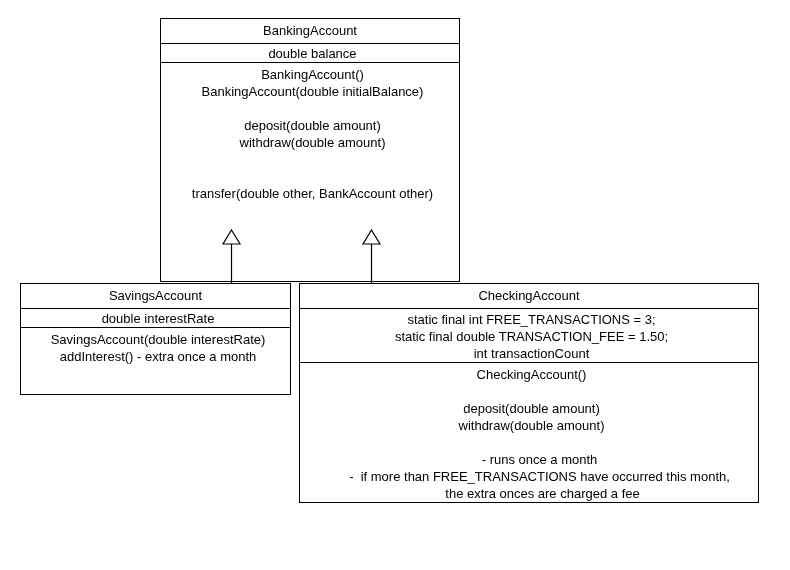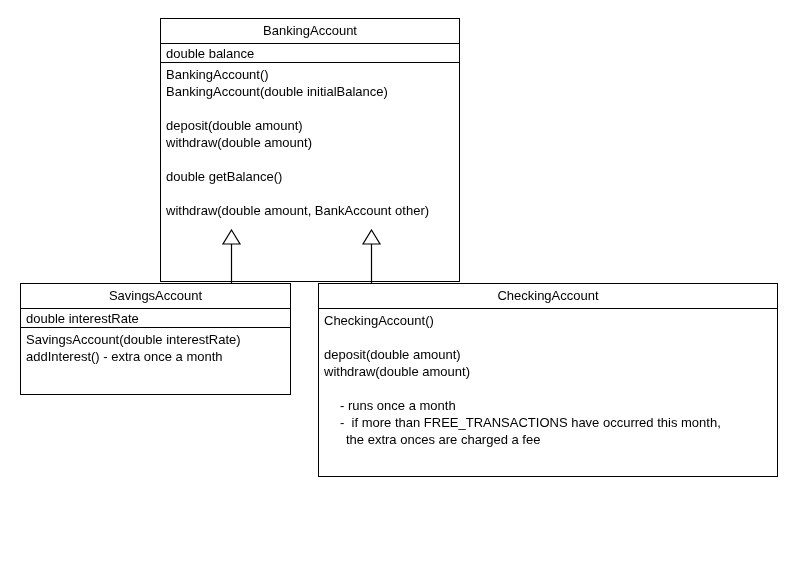--- a/index.html
+++ b/index.html
@@ -43,20 +43,21 @@
     line-height: 17px;
   }
   .uml-section.divider {
     border-bottom: 1px solid #000000;
   }
   .uml-line {
     white-space: pre;
     font-size: 13px;
     line-height: 17px;
     min-height: 17px;
+    text-align: center;
   }
   .uml-line.blank {
     height: 17px;
   }
   .uml-line.indent1 {
     padding-left: 16px;
   }
   .uml-line.indent2 {
     padding-left: 22px;
   }
@@ -76,24 +77,24 @@
     left: 20px;
     top: 283px;
     width: 271px;
     height: 112px;
   }
   #box-savings .uml-attrs {
     height: 19px;
     padding-top: 1px;
   }
   #box-checking {
-    left: 318px;
+    left: 299px;
     top: 283px;
     width: 460px;
-    height: 194px;
+    height: 220px;
   }
   #box-checking .uml-attrs {
     height: 54px;
     padding-top: 2px;
   }
 
   
   .generalization {
     position: absolute;
     overflow: visible;
@@ -112,23 +113,22 @@
     <div class="uml-section uml-attrs divider">
       <div class="uml-line">double balance</div>
     </div>
     <div class="uml-section">
       <div class="uml-line">BankingAccount()</div>
       <div class="uml-line">BankingAccount(double initialBalance)</div>
       <div class="uml-line blank"></div>
       <div class="uml-line">deposit(double amount)</div>
       <div class="uml-line">withdraw(double amount)</div>
       <div class="uml-line blank"></div>
-      <div class="uml-line">double getBalance()</div>
       <div class="uml-line blank"></div>
-      <div class="uml-line">withdraw(double amount, BankAccount other)</div>
+      <div class="uml-line">transfer(double other, BankAccount other)</div>
     </div>
   </div>
 
   <div class="generalization" style="left:219px; top:229px;">
     <svg width="26" height="56" viewBox="0 0 26 56" xmlns="http://www.w3.org/2000/svg">
       <polygon points="12.5,1 21,15 4,15" fill="#ffffff" stroke="#000000" stroke-width="1.2"></polygon>
       <line x1="12.5" y1="15" x2="12.5" y2="55" stroke="#000000" stroke-width="1.2"></line>
     </svg>
   </div>
 
@@ -145,20 +145,25 @@
       <div class="uml-line">double interestRate</div>
     </div>
     <div class="uml-section">
       <div class="uml-line">SavingsAccount(double interestRate)</div>
       <div class="uml-line">addInterest() - extra once a month</div>
     </div>
   </div>
 
   <div class="uml-class" id="box-checking">
     <div class="uml-title">CheckingAccount</div>
+    <div class="uml-section uml-attrs divider">
+      <div class="uml-line">static final int FREE_TRANSACTIONS = 3;</div>
+      <div class="uml-line">static final double TRANSACTION_FEE = 1.50;</div>
+      <div class="uml-line">int transactionCount</div>
+    </div>
     <div class="uml-section">
       <div class="uml-line">CheckingAccount()</div>
       <div class="uml-line blank"></div>
       <div class="uml-line">deposit(double amount)</div>
       <div class="uml-line">withdraw(double amount)</div>
       <div class="uml-line blank"></div>
       <div class="uml-line indent1">- runs once a month</div>
       <div class="uml-line indent1">-  if more than FREE_TRANSACTIONS have occurred this month,</div>
       <div class="uml-line indent2">the extra onces are charged a fee</div>
     </div>

